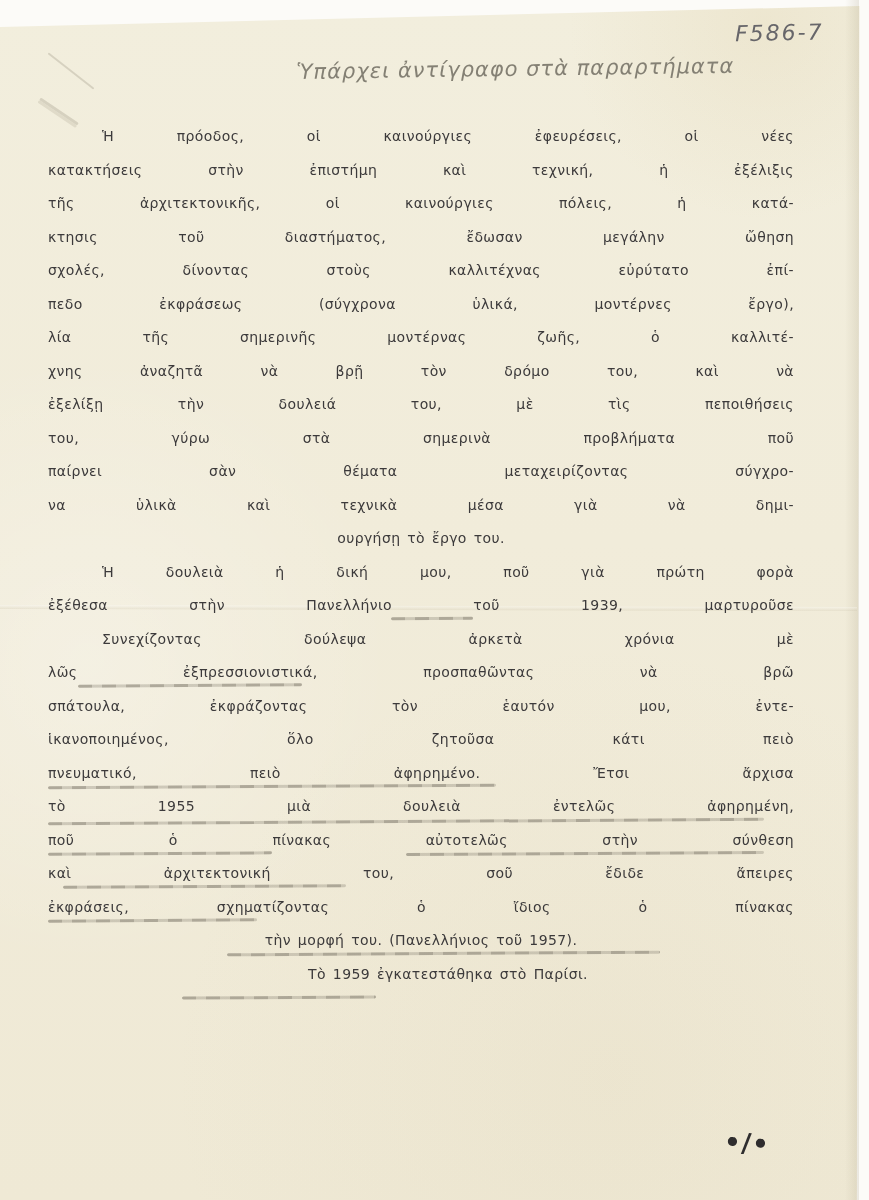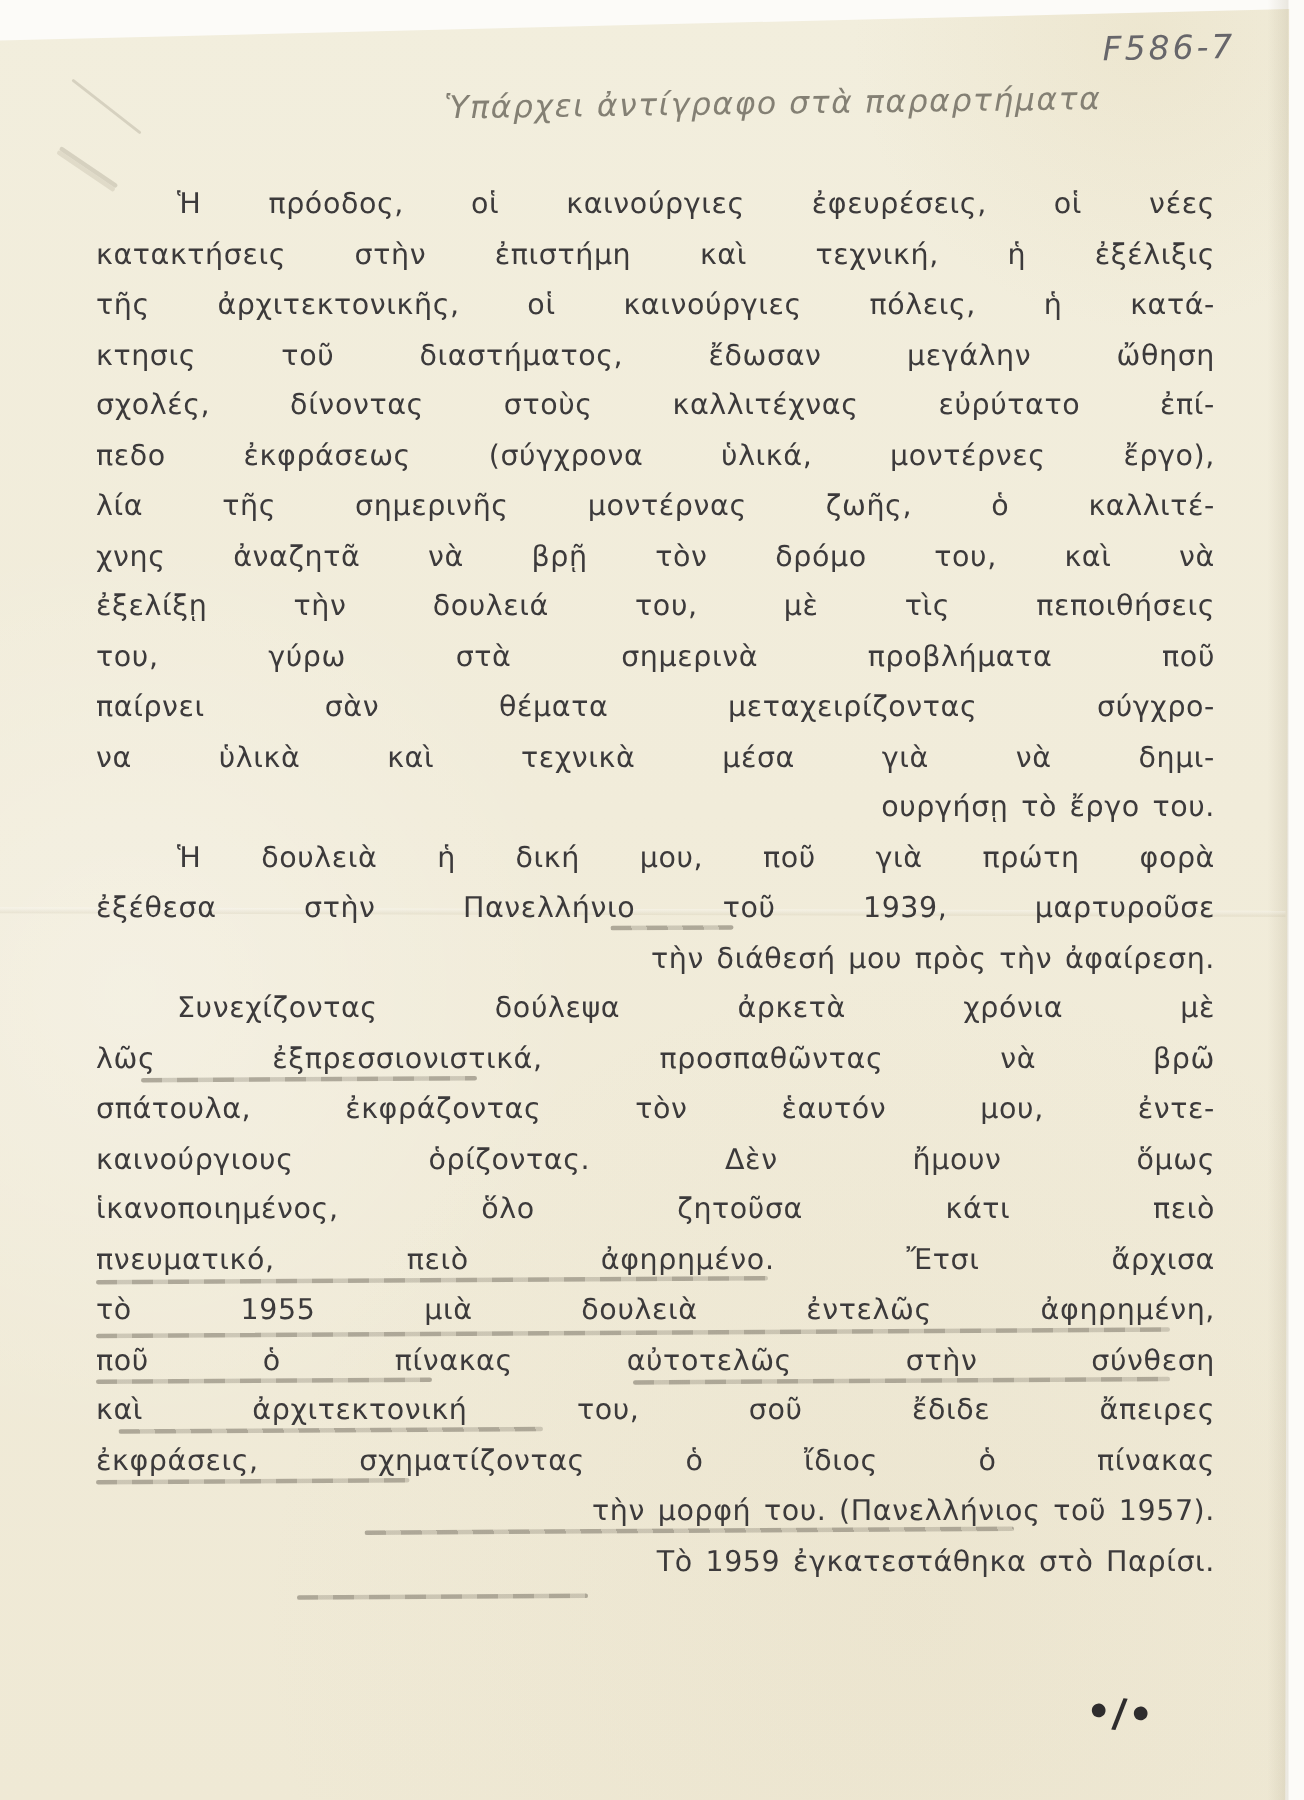--- a/index.html
+++ b/index.html
@@ -38,26 +38,26 @@
     position:absolute;left:735px;top:20px;width:130px;
     color:#67666a;font-size:22px;font-style:italic;letter-spacing:2px;
     transform:rotate(-1deg);
   }
   .pencil-note{
     position:absolute;left:296px;top:56px;width:560px;
     color:#848074;font-size:21px;font-style:italic;letter-spacing:1px;
     transform:rotate(-.8deg);white-space:nowrap;
   }
   #text-block{
-    position:absolute;left:64px;top:120px;width:746px;
-    color:#3c3a3b;font-size:19px;letter-spacing:.4px;word-spacing:2px;
+    position:absolute;left:48px;top:120px;width:746px;
+    color:#3c3a3b;font-size:14px;letter-spacing:.4px;word-spacing:2px;
   }
   .line{
     position:relative;height:33.5px;line-height:33.5px;
-    white-space:nowrap;text-align:right;
+    white-space:nowrap;text-align:center;
   }
   .line.stretch{text-align:justify;text-align-last:justify;white-space:normal;height:33.5px;overflow:visible;}
   .line.indent{text-indent:54px;}
   .pencil-underline{
     position:absolute;top:28px;height:2.5px;border-radius:3px;
     background:repeating-linear-gradient(90deg,rgba(138,132,118,.65) 0 14px,rgba(138,132,118,.35) 14px 24px);
     transform:rotate(-.35deg);
   }
   .continuation-mark{
     position:absolute;left:724px;top:1128px;
@@ -92,25 +92,23 @@
     <div class="line stretch">πεδο ἐκφράσεως (σύγχρονα ὑλικά, μοντέρνες ἔργο),</div>
     <div class="line stretch">λία τῆς σημερινῆς μοντέρνας ζωῆς, ὁ καλλιτέ-</div>
     <div class="line stretch">χνης ἀναζητᾶ νὰ βρῇ τὸν δρόμο του, καὶ νὰ</div>
     <div class="line stretch">ἐξελίξῃ τὴν δουλειά του, μὲ τὶς πεποιθήσεις</div>
     <div class="line stretch">του, γύρω στὰ σημερινὰ προβλήματα ποῦ</div>
     <div class="line stretch">παίρνει σὰν θέματα μεταχειρίζοντας σύγχρο-</div>
     <div class="line stretch">να ὑλικὰ καὶ τεχνικὰ μέσα γιὰ νὰ δημι-</div>
     <div class="line">ουργήσῃ τὸ ἔργο του.</div>
     <div class="line stretch indent">Ἡ δουλειὰ ἡ δική μου, ποῦ γιὰ πρώτη φορὰ</div>
     <div class="line stretch">ἐξέθεσα στὴν Πανελλήνιο τοῦ 1939, μαρτυροῦσε<div class="pencil-underline" style="left: 46%; width: 11%;"></div></div>
-    <div class="line">τὴν διάθεσή μου πρὸς τὴν ἀφαίρεση.</div>
     <div class="line stretch indent">Συνεχίζοντας δούλεψα ἀρκετὰ χρόνια μὲ</div>
     <div class="line stretch">λῶς ἐξπρεσσιονιστικά, προσπαθῶντας νὰ βρῶ<div class="pencil-underline" style="left: 4%; width: 30%;"></div></div>
     <div class="line stretch">σπάτουλα, ἐκφράζοντας τὸν ἑαυτόν μου, ἐντε-</div>
-    <div class="line stretch">καινούργιους ὁρίζοντας. Δὲν ἤμουν ὅμως</div>
     <div class="line stretch">ἱκανοποιημένος, ὅλο ζητοῦσα κάτι πειὸ</div>
     <div class="line stretch">πνευματικό, πειὸ ἀφηρημένο. Ἔτσι ἄρχισα<div class="pencil-underline" style="left: 0%; width: 60%;"></div></div>
     <div class="line stretch">τὸ 1955 μιὰ δουλειὰ ἐντελῶς ἀφηρημένη,<div class="pencil-underline" style="left: 0%; width: 96%; top: 30px;"></div></div>
     <div class="line stretch">ποῦ ὁ πίνακας αὐτοτελῶς στὴν σύνθεση<div class="pencil-underline" style="left: 0%; width: 30%;"></div><div class="pencil-underline" style="left: 48%; width: 48%;"></div></div>
     <div class="line stretch">καὶ ἀρχιτεκτονική του, σοῦ ἔδιδε ἄπειρες<div class="pencil-underline" style="left: 2%; width: 38%;"></div></div>
     <div class="line stretch">ἐκφράσεις, σχηματίζοντας ὁ ἴδιος ὁ πίνακας<div class="pencil-underline" style="left: 0%; width: 28%;"></div></div>
     <div class="line">τὴν μορφή του. (Πανελλήνιος τοῦ 1957).<div class="pencil-underline" style="left: 24%; width: 58%;"></div></div>
     <div class="line indent">Τὸ 1959 ἐγκατεστάθηκα στὸ Παρίσι.<div class="pencil-underline" style="left: 18%; width: 26%; top: 38px;"></div></div>
   </div>
 

